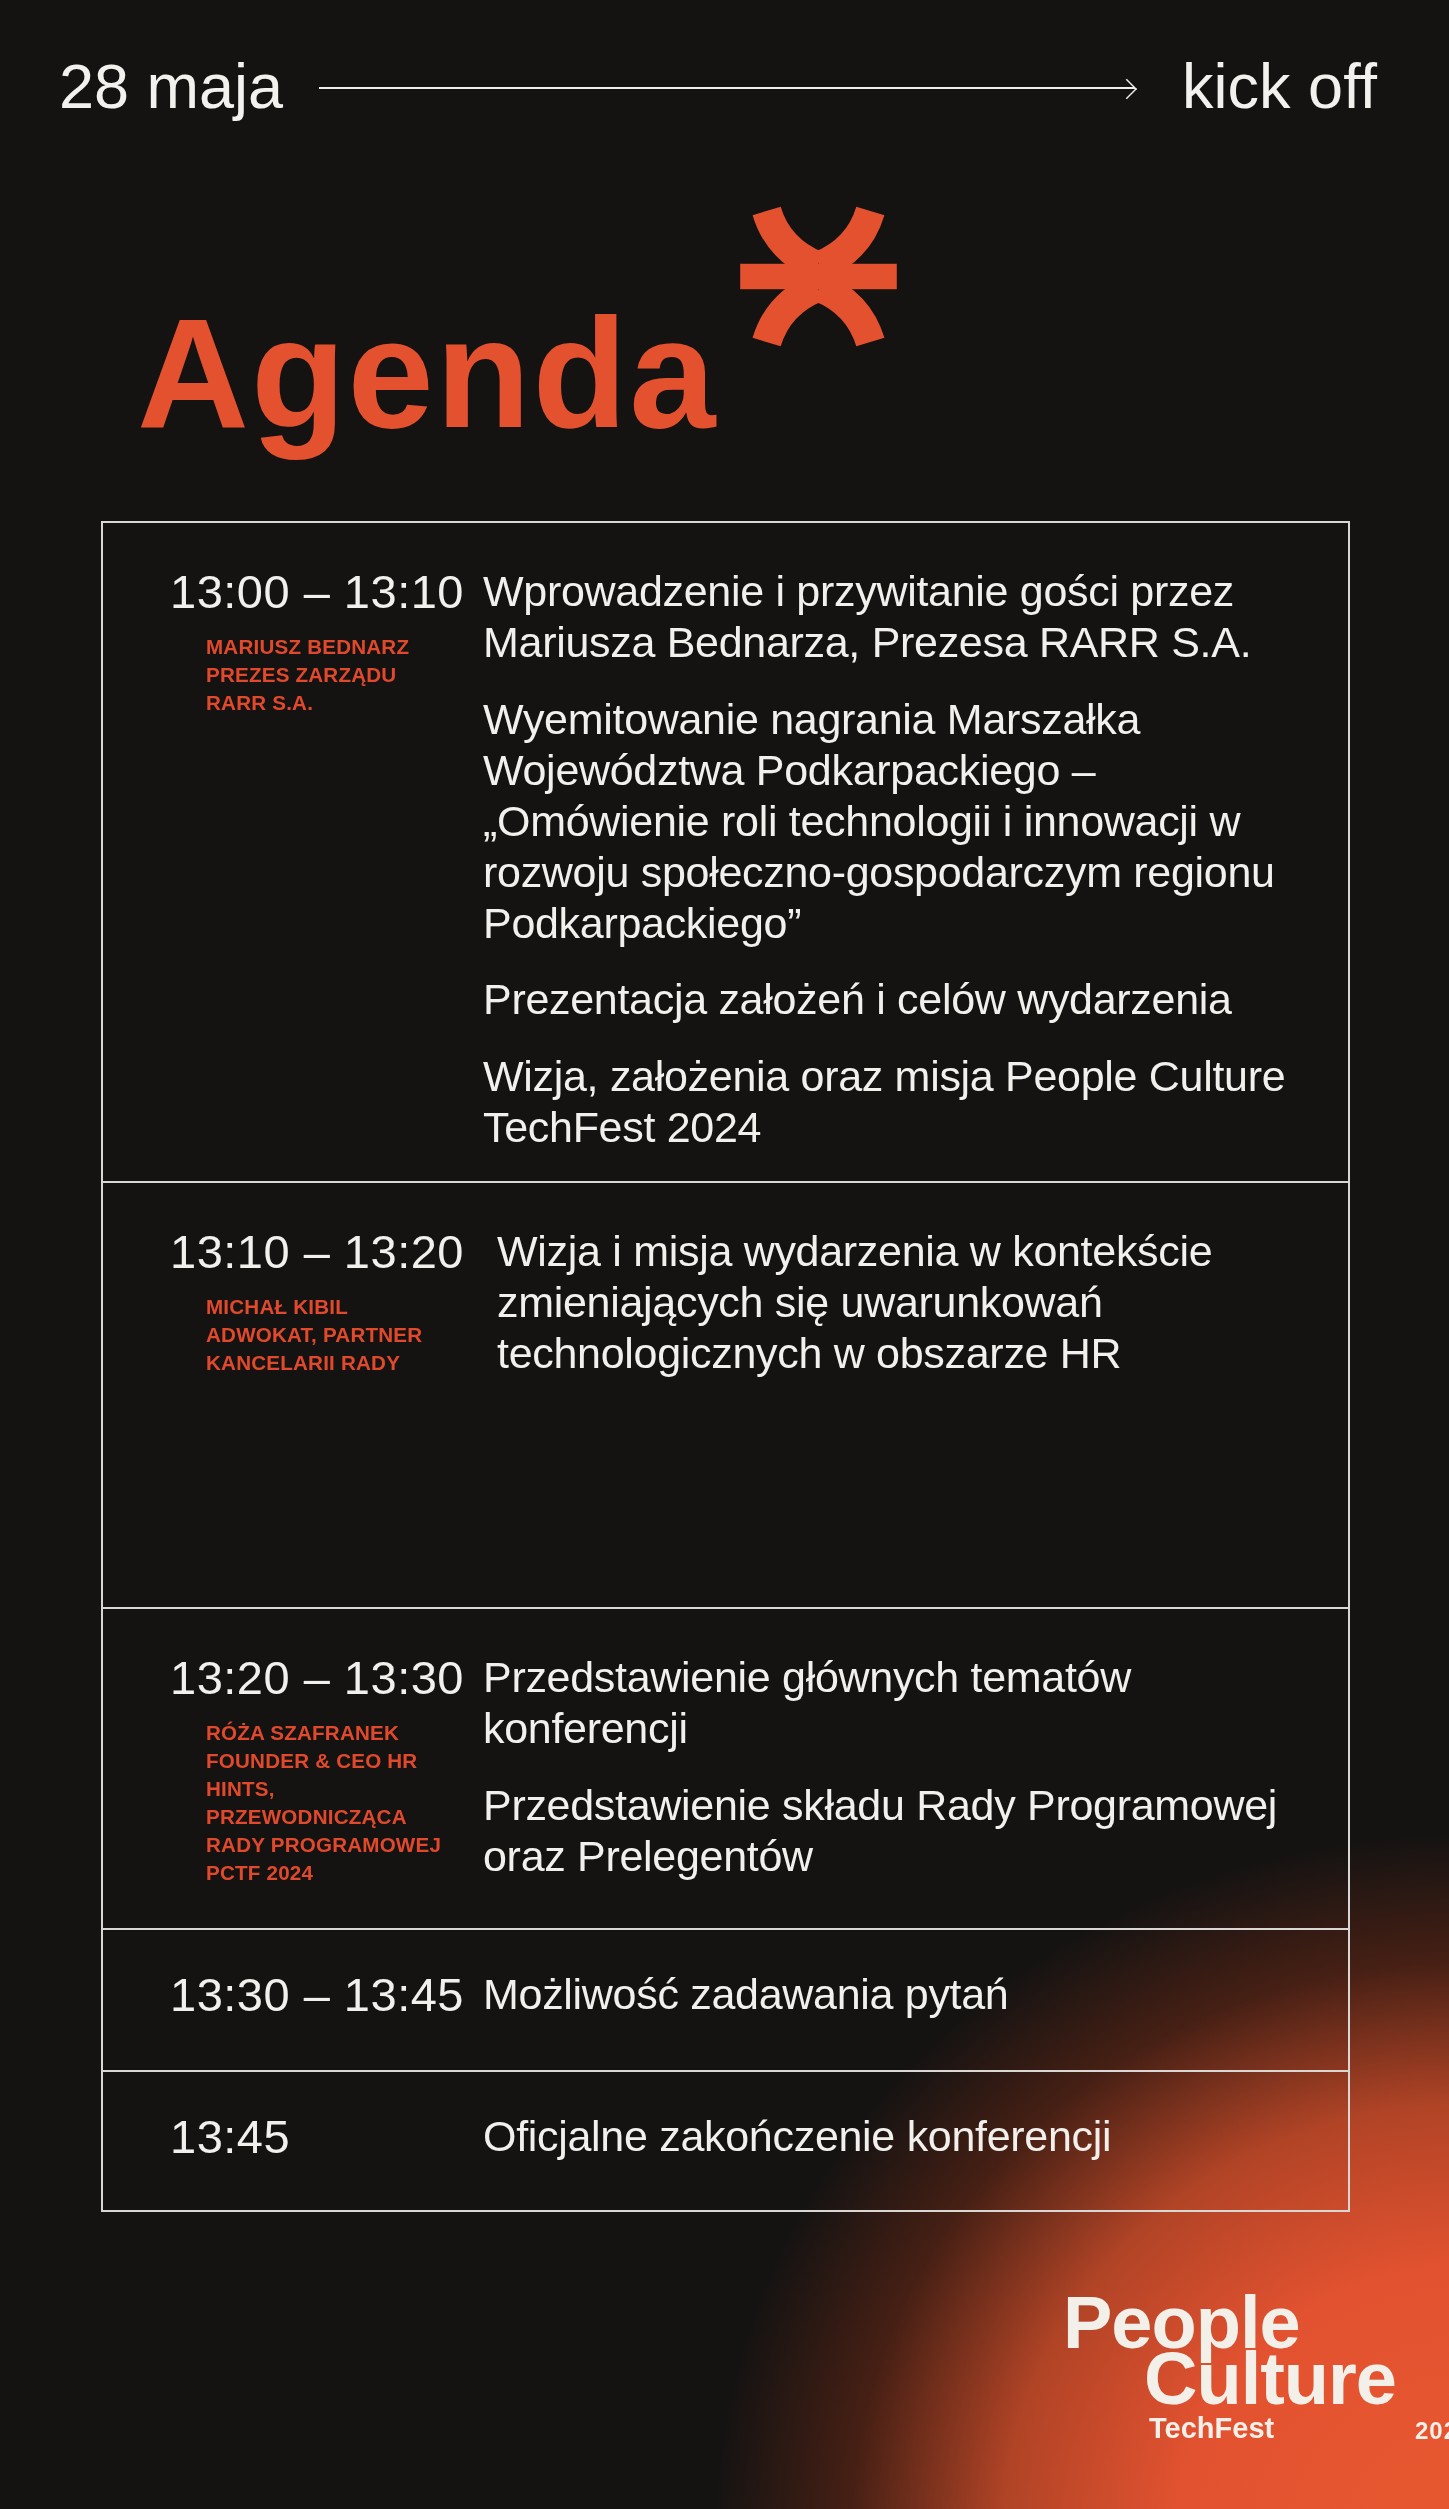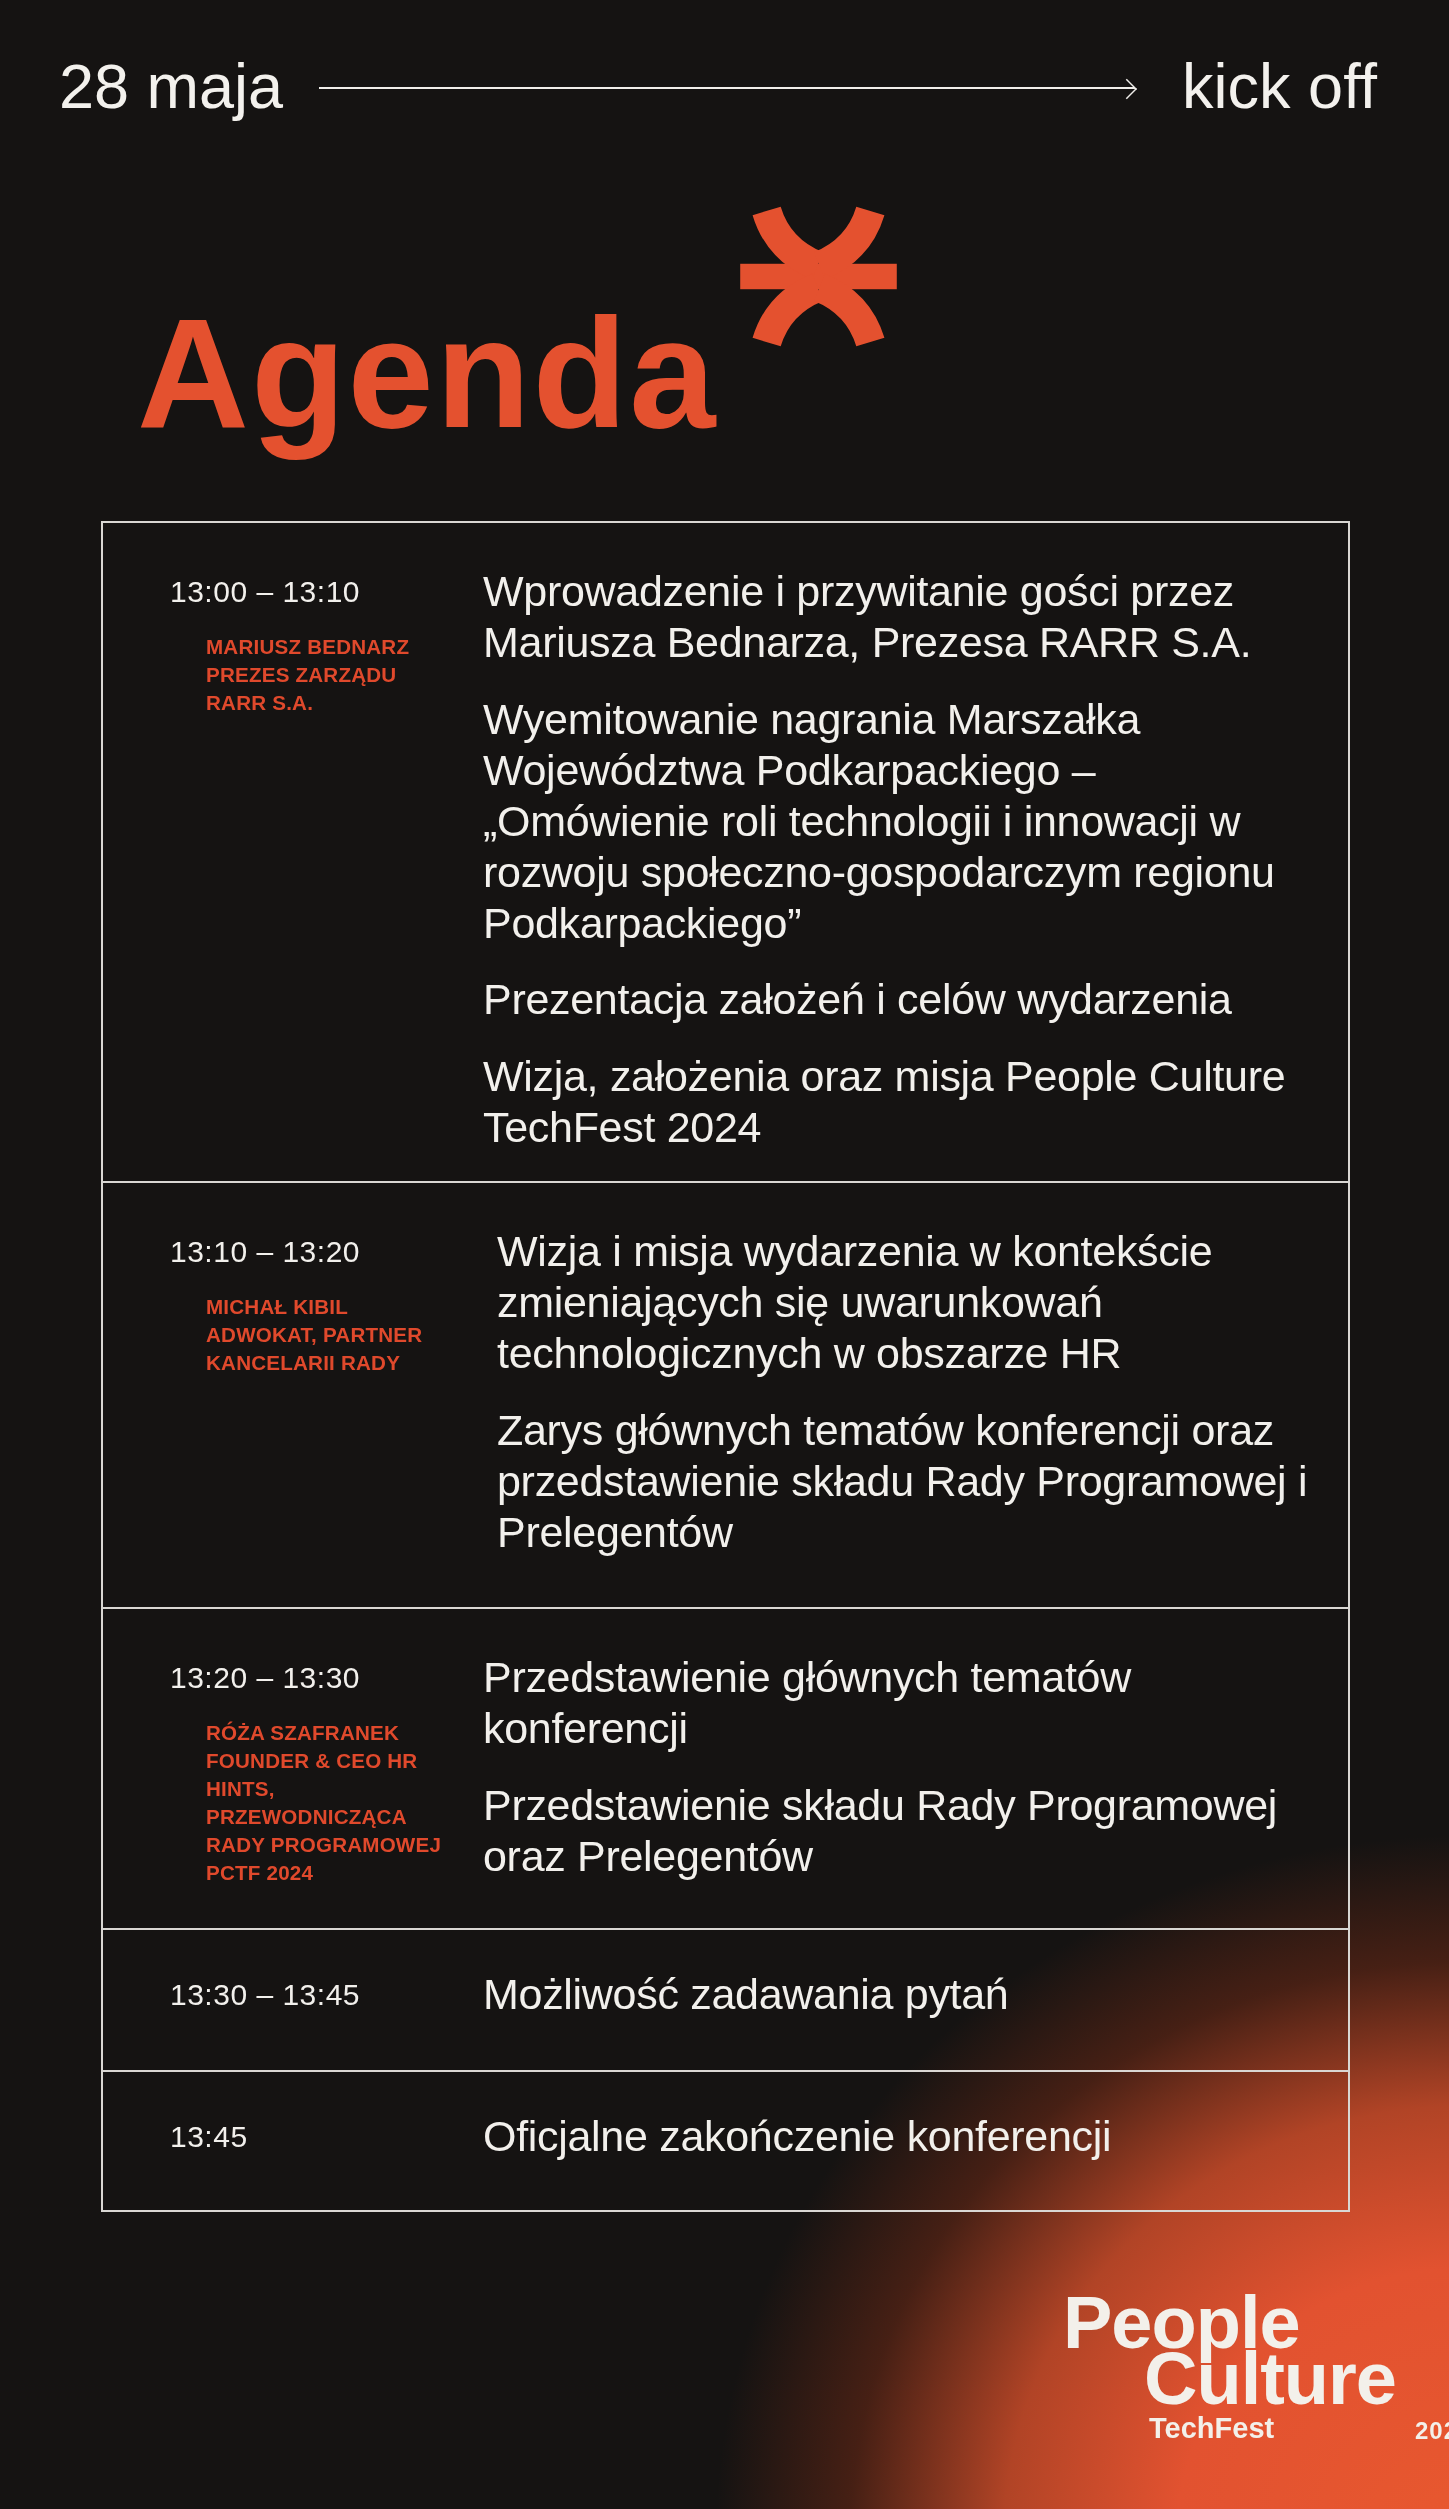--- a/index.html
+++ b/index.html
@@ -34,21 +34,21 @@
   .table{position:absolute;left:101px;top:521px;width:1249px;height:1691px;
     box-sizing:border-box;border:2px solid #d9d7d3;display:flex;flex-direction:column;}
   .row{box-sizing:border-box;display:grid;grid-template-columns:313px 1fr;
     padding:43px 39px 0 67px;}
   .row + .row{border-top:2px solid #d9d7d3;}
   .r1{height:658px;}
   .r2{height:426px;gap:14px;}
   .r3{height:321px;}
   .r4{height:142px;padding-top:39px;}
   .r5{height:111px;padding-top:39px;}
-  .time{font-size:30px;line-height:51px;font-weight:400;color:#f2f0ec;letter-spacing:0.5px;}
+  .time{font-size:47px;line-height:51px;font-weight:400;color:#f2f0ec;letter-spacing:0.5px;}
   .speaker{margin-top:15.7px;margin-left:36px;}
   .speaker-line{font-size:20.6px;line-height:28px;font-weight:bold;color:#e0492c;
     letter-spacing:0.2px;}
   .desc .para{font-size:43px;line-height:51px;color:#f2f0ec;margin:0 0 25.5px 0;
     letter-spacing:-0.3px;}
   .desc .para:last-child{margin-bottom:0;}
 
   
   .logo-line{position:absolute;font-weight:bold;color:#f3f0ea;line-height:1;}
   .logo-people{left:1063px;top:2286px;font-size:74px;letter-spacing:-1px;}
@@ -102,21 +102,20 @@
       <div>
         <div class="time">13:10 – 13:20</div>
         <div class="speaker">
             <div class="speaker-line">MICHAŁ KIBIL</div>
             <div class="speaker-line">ADWOKAT, PARTNER</div>
             <div class="speaker-line">KANCELARII RADY</div>
           </div>
       </div>
       <div class="desc">
           <div class="para">Wizja i misja wydarzenia w kontekście zmieniających się uwarunkowań technologicznych w obszarze HR</div>
-          <div class="para">Zarys głównych tematów konferencji oraz przedstawienie składu Rady Programowej i Prelegentów</div>
         </div>
     </div>
 
     <div class="row r3">
       <div>
         <div class="time">13:20 – 13:30</div>
         <div class="speaker">
             <div class="speaker-line">RÓŻA SZAFRANEK</div>
             <div class="speaker-line">FOUNDER &amp; CEO HR HINTS,</div>
             <div class="speaker-line">PRZEWODNICZĄCA</div>

